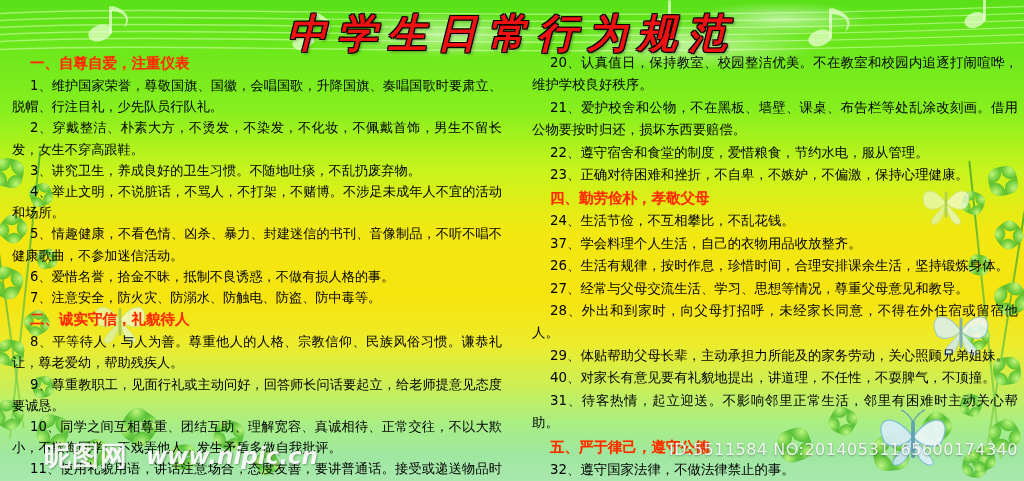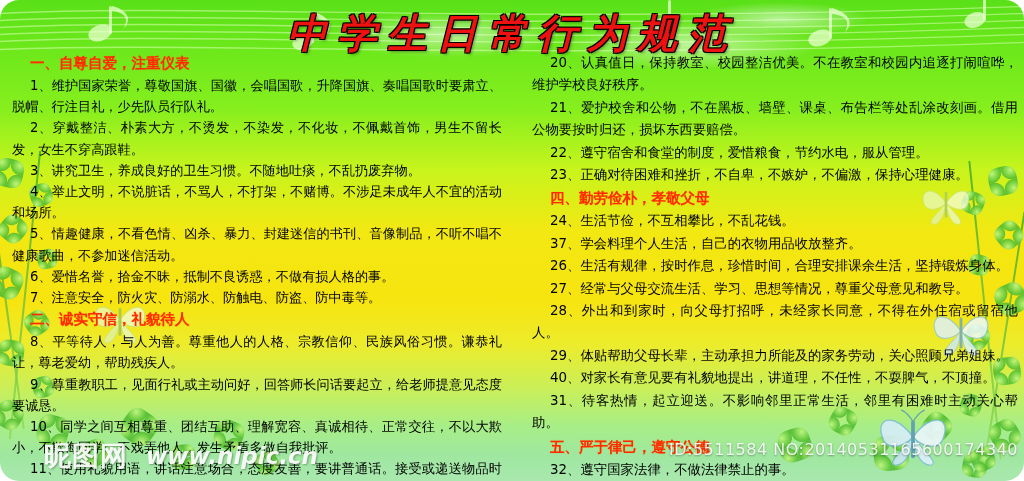--- a/index.html
+++ b/index.html
@@ -20,21 +20,20 @@
         #6ce81b 48px,
         #87ef1e 110px,
         #c8f41c 170px,
         #f2e812 230px,
         #f7e40f 300px,
         #ecec2c 345px,
         #c8ef5a 390px,
         #a8ee86 425px,
         #9fe7a0 455px,
         #a9e8ae 481px);
-    border-radius: 19px;
   }
 
   
   .header-band {
     position: absolute;
     left: 0; top: 0;
     width: 1024px; height: 62px;
     overflow: hidden;
     pointer-events: none;
   }

